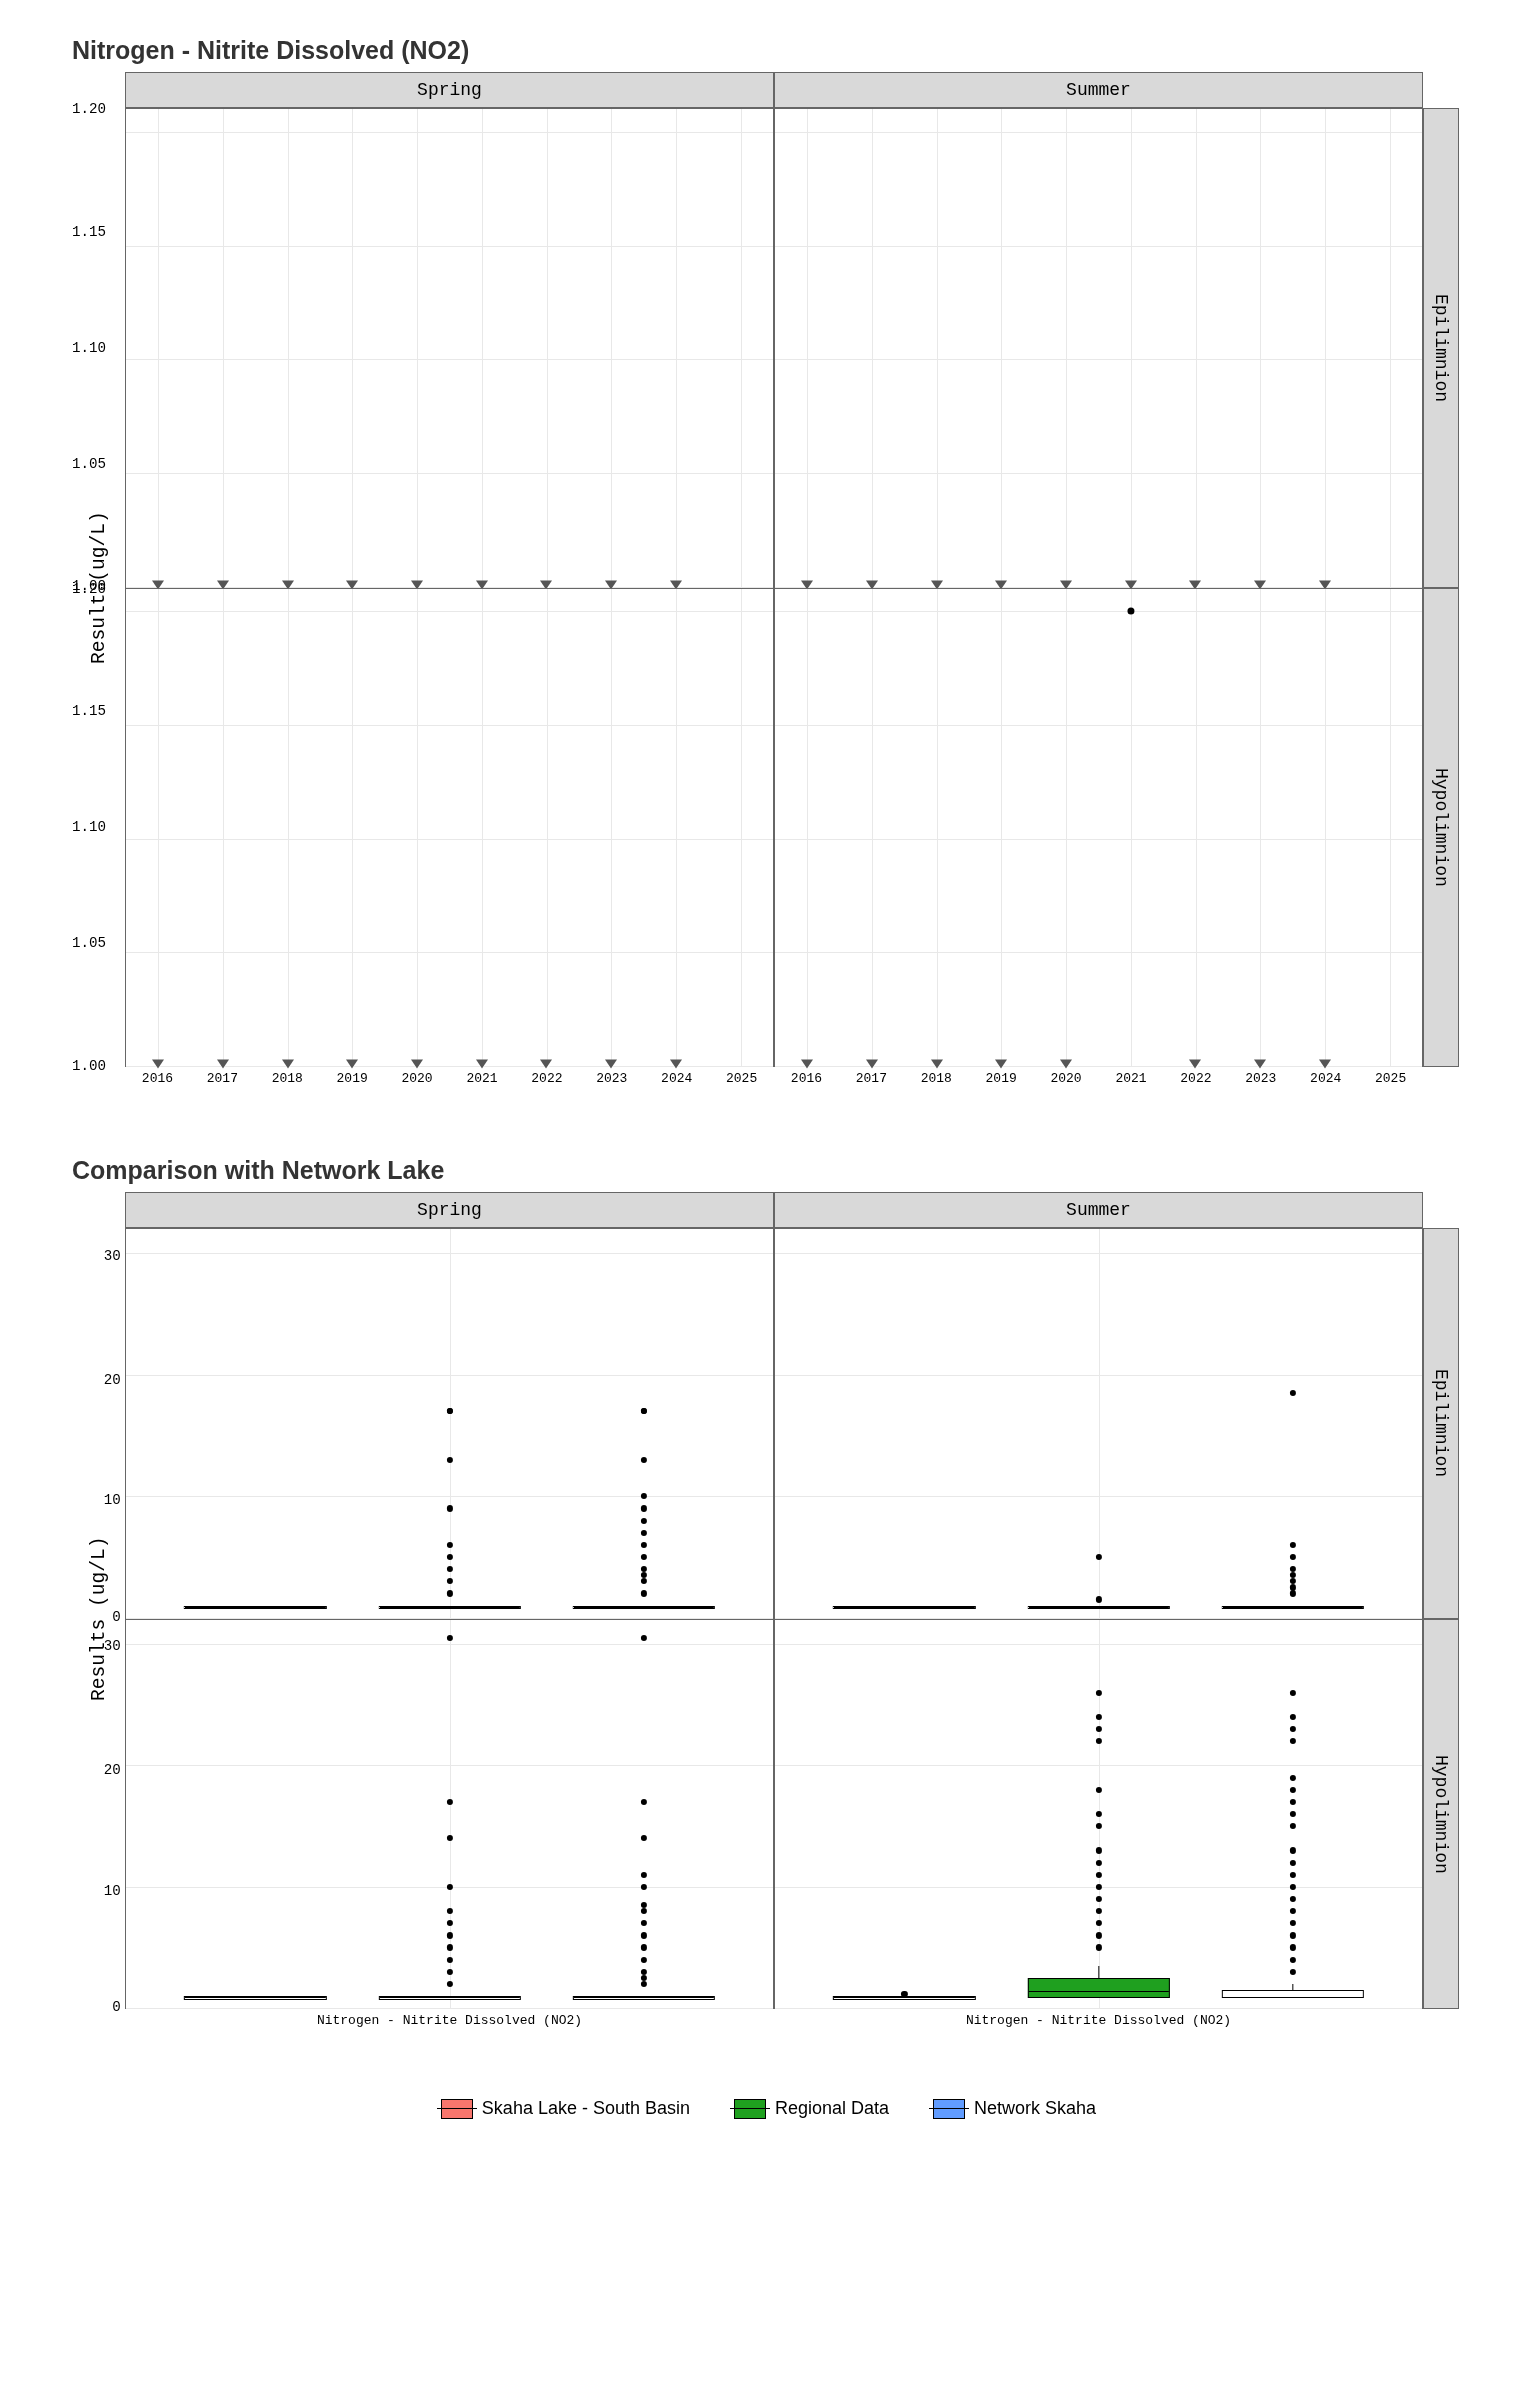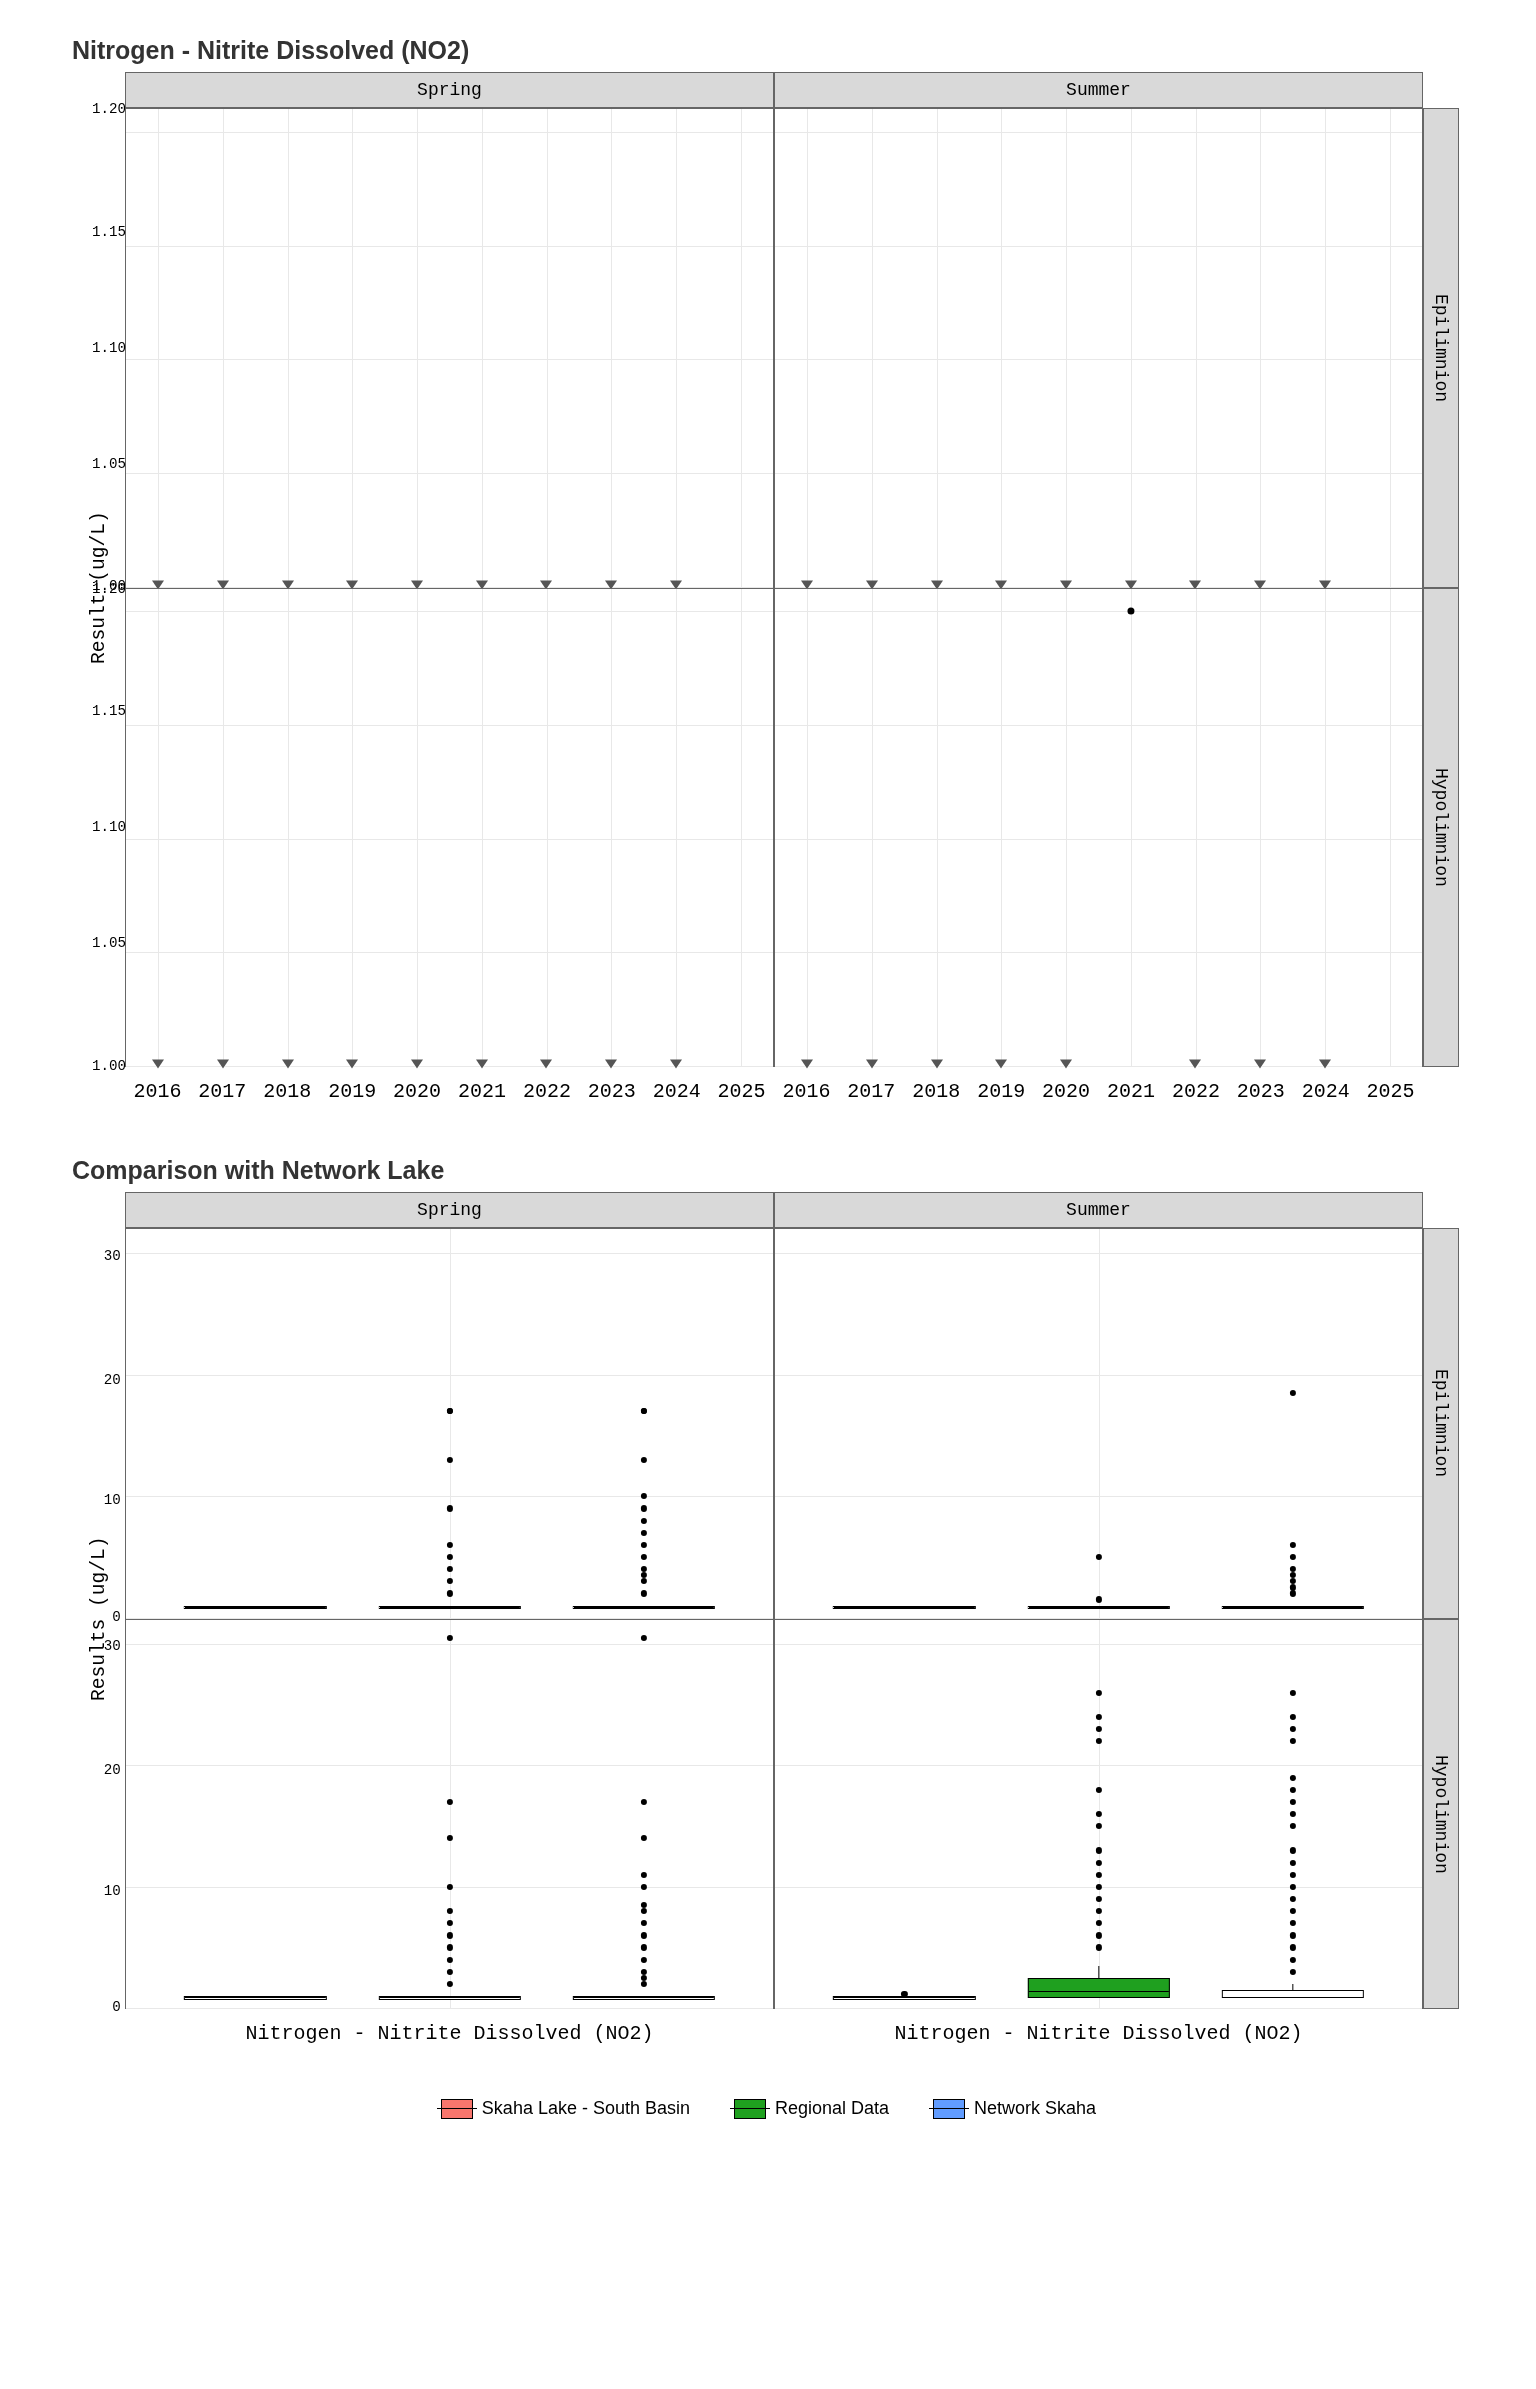--- a/index.html
+++ b/index.html
@@ -45,29 +45,29 @@
     border: 0.9px solid #666;
     position: relative;
     background: #fff;
   }
   .filler { background: #fff; }
   .x-axis-row {
     grid-column: 2 / 4; grid-row: 4;
     display: grid; grid-template-columns: 1fr 1fr;
   }
   .x-ticks {
-    display: flex; justify-content: space-around; align-items: flex-end;
-    font-size: 20px; padding-top: 3.6px; position: relative;
+    display: flex; justify-content: space-around; align-items: flex-start;
+    font-size: 13px; padding-top: 3.6px; position: relative;
   }
   .x-tick { flex: 1; text-align: center; }
   .y-ticks {
     position: absolute;
     right: 100%; top: 0; bottom: 0; width: 44px;
     display: flex; flex-direction: column; justify-content: space-between;
-    font-size: 14.2px; text-align: right; padding-right: 0;
+    font-size: 14.2px; text-align: right; padding-right: 20px;
   }
   .y-tick { line-height: 1; }
   .grid-lines { position: absolute; inset: 0; pointer-events: none; }
   .gh { position: absolute; left: 0; right: 0; border-top: 0.9px solid #e8e8e8; }
   .gv { position: absolute; top: 0; bottom: 0; border-left: 0.9px solid #e8e8e8; }
   .data-layer { position: absolute; inset: 0; }
   .triangle {
     position: absolute; width: 0; height: 0;
     border-left: 5.3px solid transparent;
     border-right: 5.3px solid transparent;

